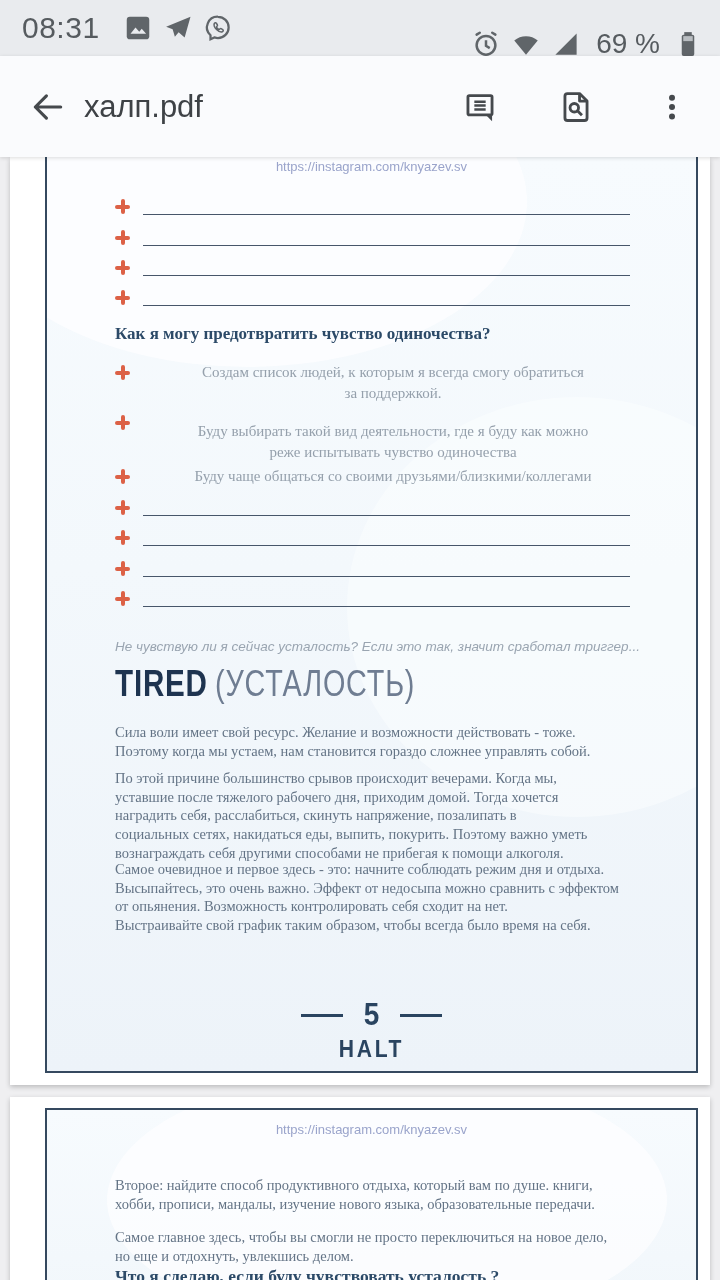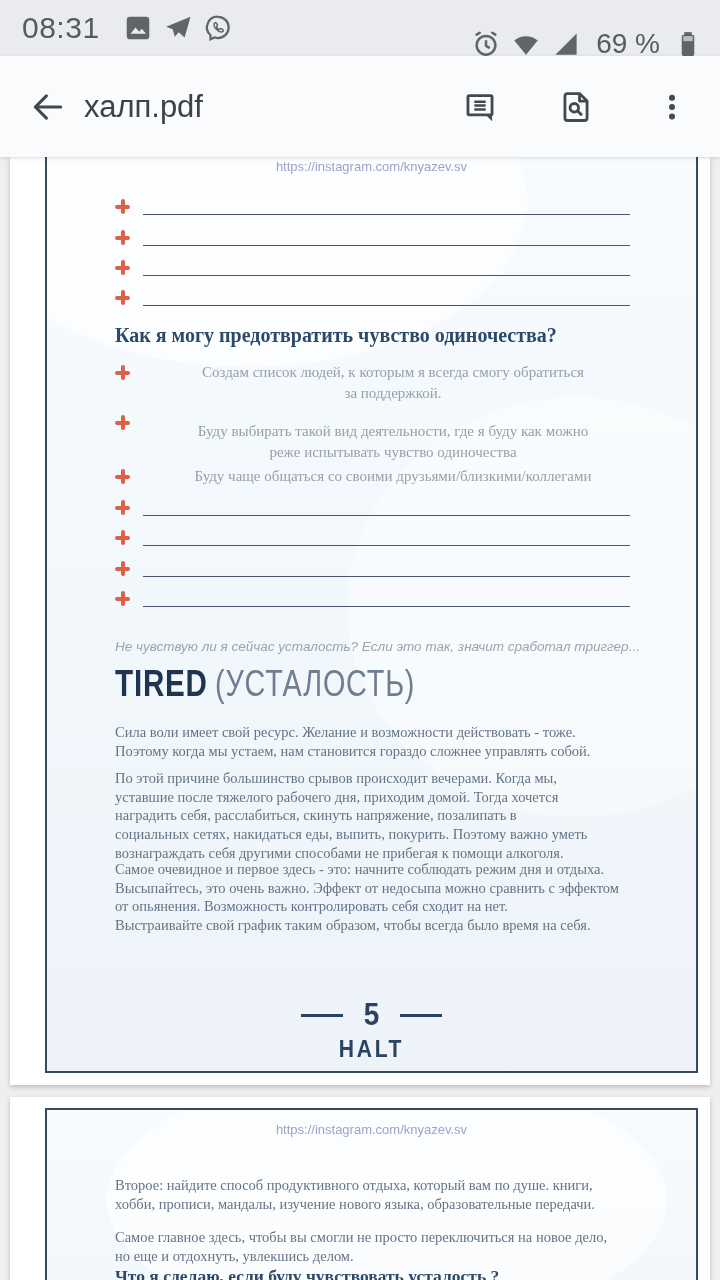--- a/index.html
+++ b/index.html
@@ -43,21 +43,21 @@
   }
   .page1 .page-inner { top:0; bottom:12px; border-top:none; }
   .page2 .page-inner { top:11px; height:330px; border-bottom:none; }
   .blob { position:absolute; background:#fdfeff; border-radius:50%; opacity:.75; }
   .doc { position:absolute; inset:0; font-family:"Liberation Serif","DejaVu Serif",serif; }
   .wm-url { position:absolute; left:0; right:0; text-align:center; font-size:13px; color:#9aa4cb; font-family:"Liberation Sans",sans-serif; }
   .plus { position:absolute; width:15px; height:15px; }
   .plus::before { content:""; position:absolute; left:0; top:5.5px; width:15px; height:4px; background:#dc6146; border-radius:2px; }
   .plus::after  { content:""; position:absolute; left:5.5px; top:0; width:4px; height:15px; background:#dc6146; border-radius:2px; }
   .rule { position:absolute; left:96px; width:487px; height:0; border-bottom:1.5px solid #47566a; }
-  .sec-heading { position:absolute; left:68px; font-size:20px; font-weight:bold; color:#2c4a68; }
+  .sec-heading { position:absolute; left:68px; font-size:17px; font-weight:bold; color:#2c4a68; }
   .chk-text { position:absolute; left:96px; width:500px; font-size:15px; line-height:21px; color:#95a0ac; white-space:pre-line;text-align:center; }
   .note-italic { position:absolute; left:68px; font-size:13.5px; font-style:italic; color:#9aa5b1; font-family:"Liberation Sans",sans-serif; }
   .big-title { position:absolute; left:68px; display:flex; align-items:baseline; gap:9px;
                transform:scaleX(.8); transform-origin:left; font-family:"Liberation Sans",sans-serif; white-space:nowrap; }
   .big-title .en { font-size:37px; font-weight:bold; color:#1e3450; letter-spacing:1px; }
   .big-title .ru { font-size:36px; font-weight:400; color:#6f7d92; letter-spacing:1px; }
   .para { position:absolute; left:68px; width:548px; font-size:14.5px; line-height:18.7px; color:#647486; white-space:pre-line; }
   .footer-halt { position:absolute; left:0; right:0; text-align:center; color:#2a4460; font-family:"Liberation Sans",sans-serif; }
   .halt-row { display:flex; align-items:center; justify-content:center; gap:20px; }
   .halt-dash { width:42px; height:3px; background:#2a4460; }

